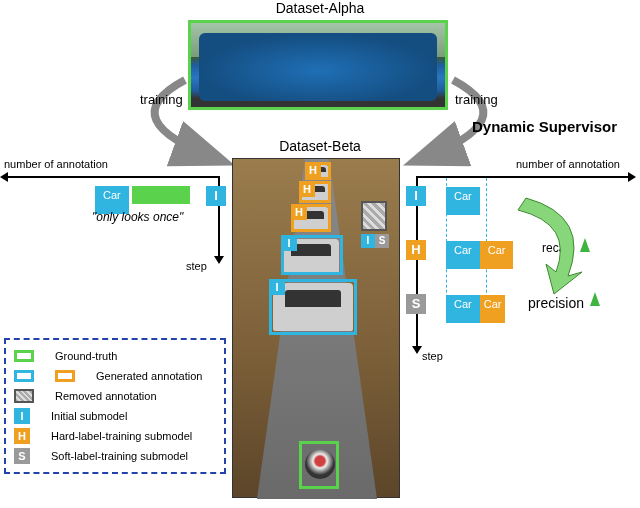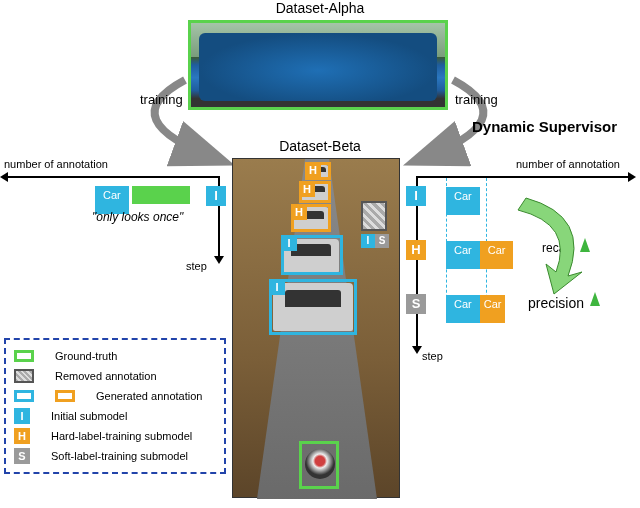--- a/index.html
+++ b/index.html
@@ -201,29 +201,29 @@
         <path d="M30,2 Q95,20 72,80 L86,76 L58,98 L50,68 L60,76 Q78,28 22,14 Z"></path>
       </svg>
 </div>
 
 <div class="legend" style="left:4px; top:338px; width:222px;">
   <div class="row">
     <span class="sw-box" style="border-color:#5ad24c;"></span>
     <span>Ground-truth</span>
   </div>
   <div class="row">
-    <span class="sw-hatch"></span>
-    <span>Removed annotation</span>
-  </div>
-  <div class="row">
     <span class="sw-box" style="border-color:#2fb5e0;"></span>
     <span class="sw-box" style="border-color:#f0a020;"></span>
     <span>Generated annotation</span>
   </div>
   <div class="row">
+    <span class="sw-hatch"></span>
+    <span>Removed annotation</span>
+  </div>
+  <div class="row">
     <span class="sw-badge" style="background:#2fb5e0;">I</span>
     <span>Initial submodel</span>
   </div>
   <div class="row">
     <span class="sw-badge" style="background:#f0a020;">H</span>
     <span>Hard-label-training submodel</span>
   </div>
   <div class="row">
     <span class="sw-badge" style="background:#9a9a9a;">S</span>
     <span>Soft-label-training submodel</span>

